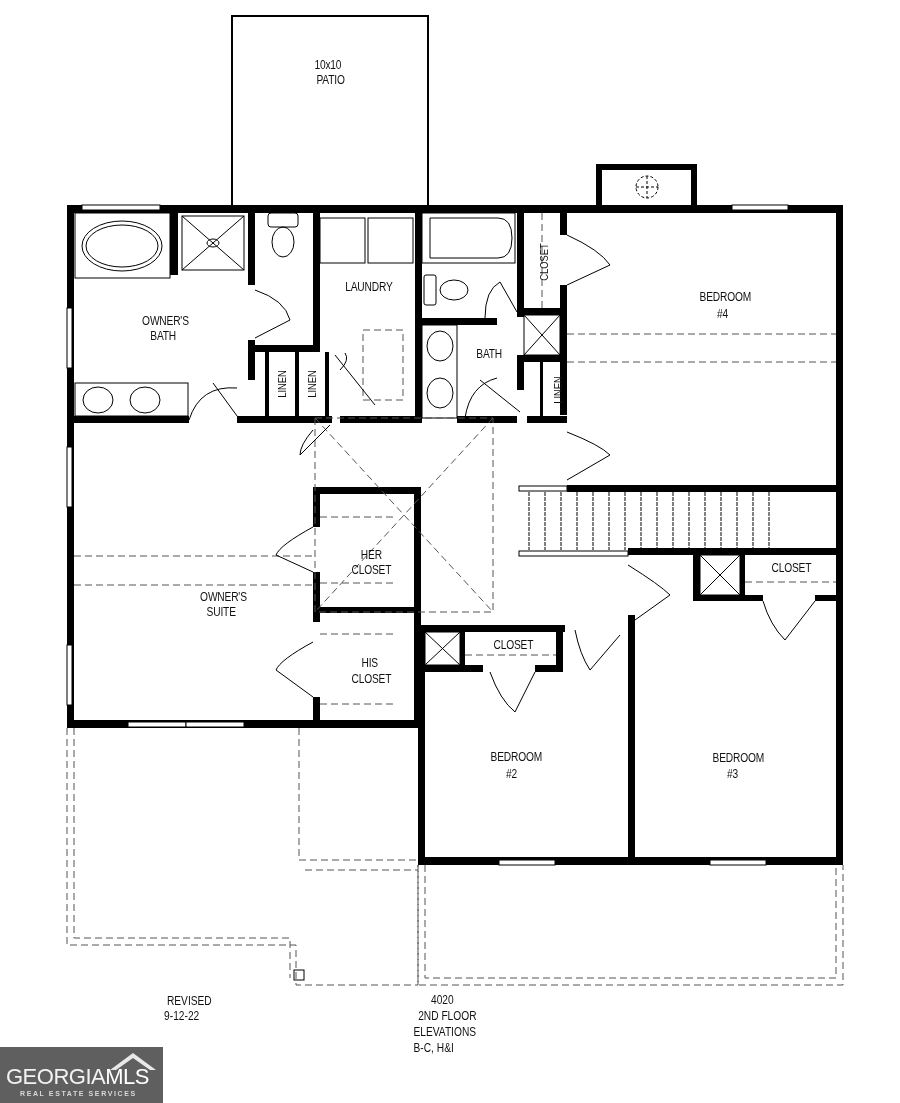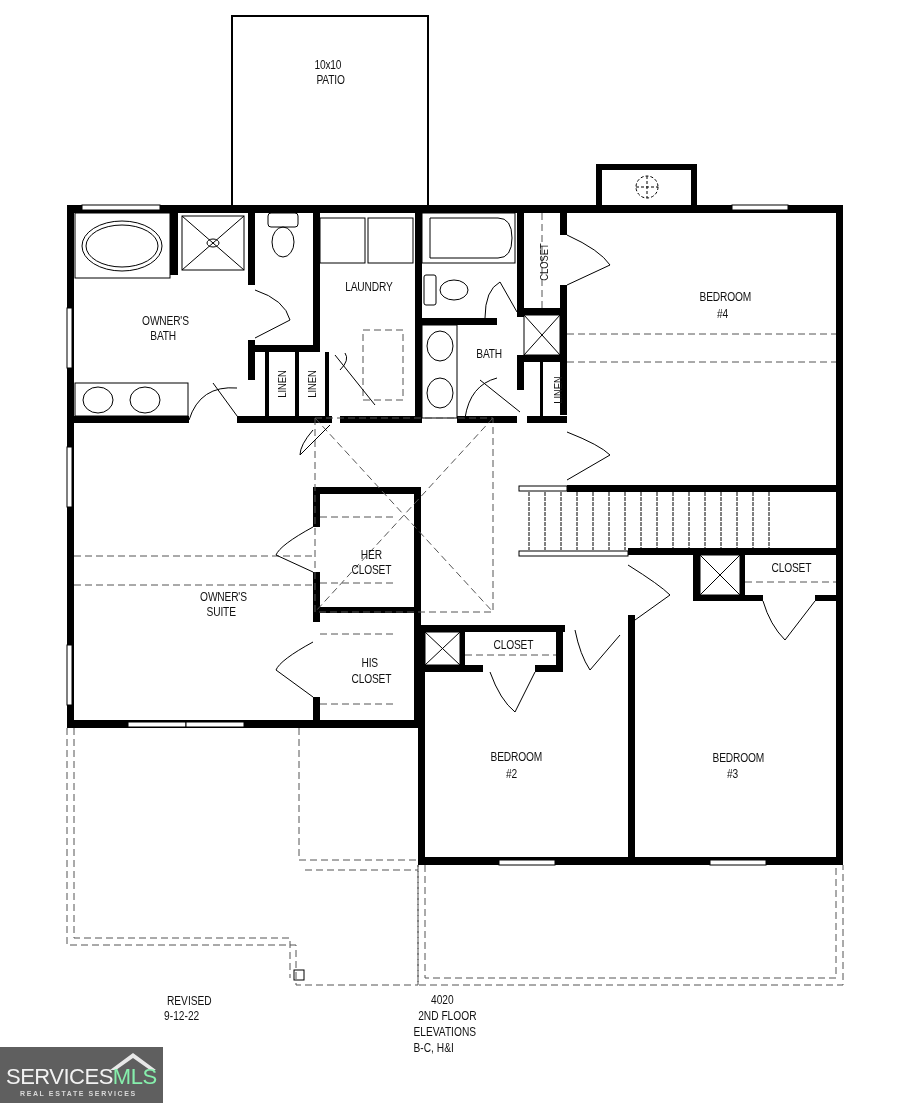--- a/index.html
+++ b/index.html
@@ -3,21 +3,21 @@
 <meta charset="utf-8">
 <style>
   html, body { margin:0; padding:0; background:#ffffff; }
   body { width:900px; height:1103px; position:relative; overflow:hidden; font-family:"Liberation Sans", sans-serif; }
   #plan { position:absolute; left:0; top:0; width:900px; height:1103px; }
   .lbl { position:absolute; font-family:"Liberation Sans Narrow","Liberation Sans", sans-serif; font-size:12px; color:#111; text-align:center; line-height:14px; transform:scaleX(0.85); white-space:nowrap; letter-spacing:-0.2px; }
   .vlbl { position:absolute; font-family:"Liberation Sans", sans-serif; font-size:11px; color:#111; white-space:nowrap; transform-origin:center center; transform:rotate(-90deg) scaleX(0.85); }
   .note { position:absolute; font-family:"Liberation Sans", sans-serif; font-size:12px; color:#111; text-align:center; line-height:14px; transform:scaleX(0.85); }
   .logo { position:absolute; left:0; top:1047px; width:163px; height:56px; background:#5f5f5f; overflow:hidden; }
   .logo-main { position:absolute; left:6px; top:17px; font-size:22px; color:#f2f2f2; letter-spacing:-0.5px; font-family:"Liberation Sans", sans-serif; }
-  .logo-main .mls { color:#86efac;margin-top:12px; }
+  .logo-main .mls { color:#ffffff;margin-top:12px; }
   .logo-sub { position:absolute; left:20px; top:43px; font-size:7px; color:#d8d8d8; letter-spacing:1.6px; font-family:"Liberation Sans", sans-serif; font-weight:bold; }
   .logo-roof { position:absolute; left:108px; top:3px; }
 </style>
 </head>
 <body>
 
 <svg id="plan" viewBox="0 0 900 1103" xmlns="http://www.w3.org/2000/svg">
   <g fill="none" stroke="#000">
 
     <rect x="232" y="16" width="196" height="190" stroke-width="2"></rect>
@@ -255,15 +255,15 @@
 
 <div class="note" style="left:429px;top:993px;">4020</div>
 <div class="note" style="left:413px;top:1009px;">2ND FLOOR</div>
 <div class="note" style="left:408px;top:1025px;">ELEVATIONS</div>
 <div class="note" style="left:410px;top:1041px;">B-C, H&amp;I</div>
 
 <div class="logo">
   <svg class="logo-roof" width="50" height="22" viewBox="0 0 50 22">
     <path d="M2 20 L25 3 L48 20 L42 20 L25 8 L8 20 Z" fill="#e8e8e8"></path>
   </svg>
-  <div class="logo-main"><span>SERVICES</span><span class="mls">MLS</span></div>
+  <div class="logo-main"><span>GEORGIA</span><span class="mls">MLS</span></div>
   <div class="logo-sub">REAL ESTATE SERVICES</div>
 </div>
 
 </body></html>

